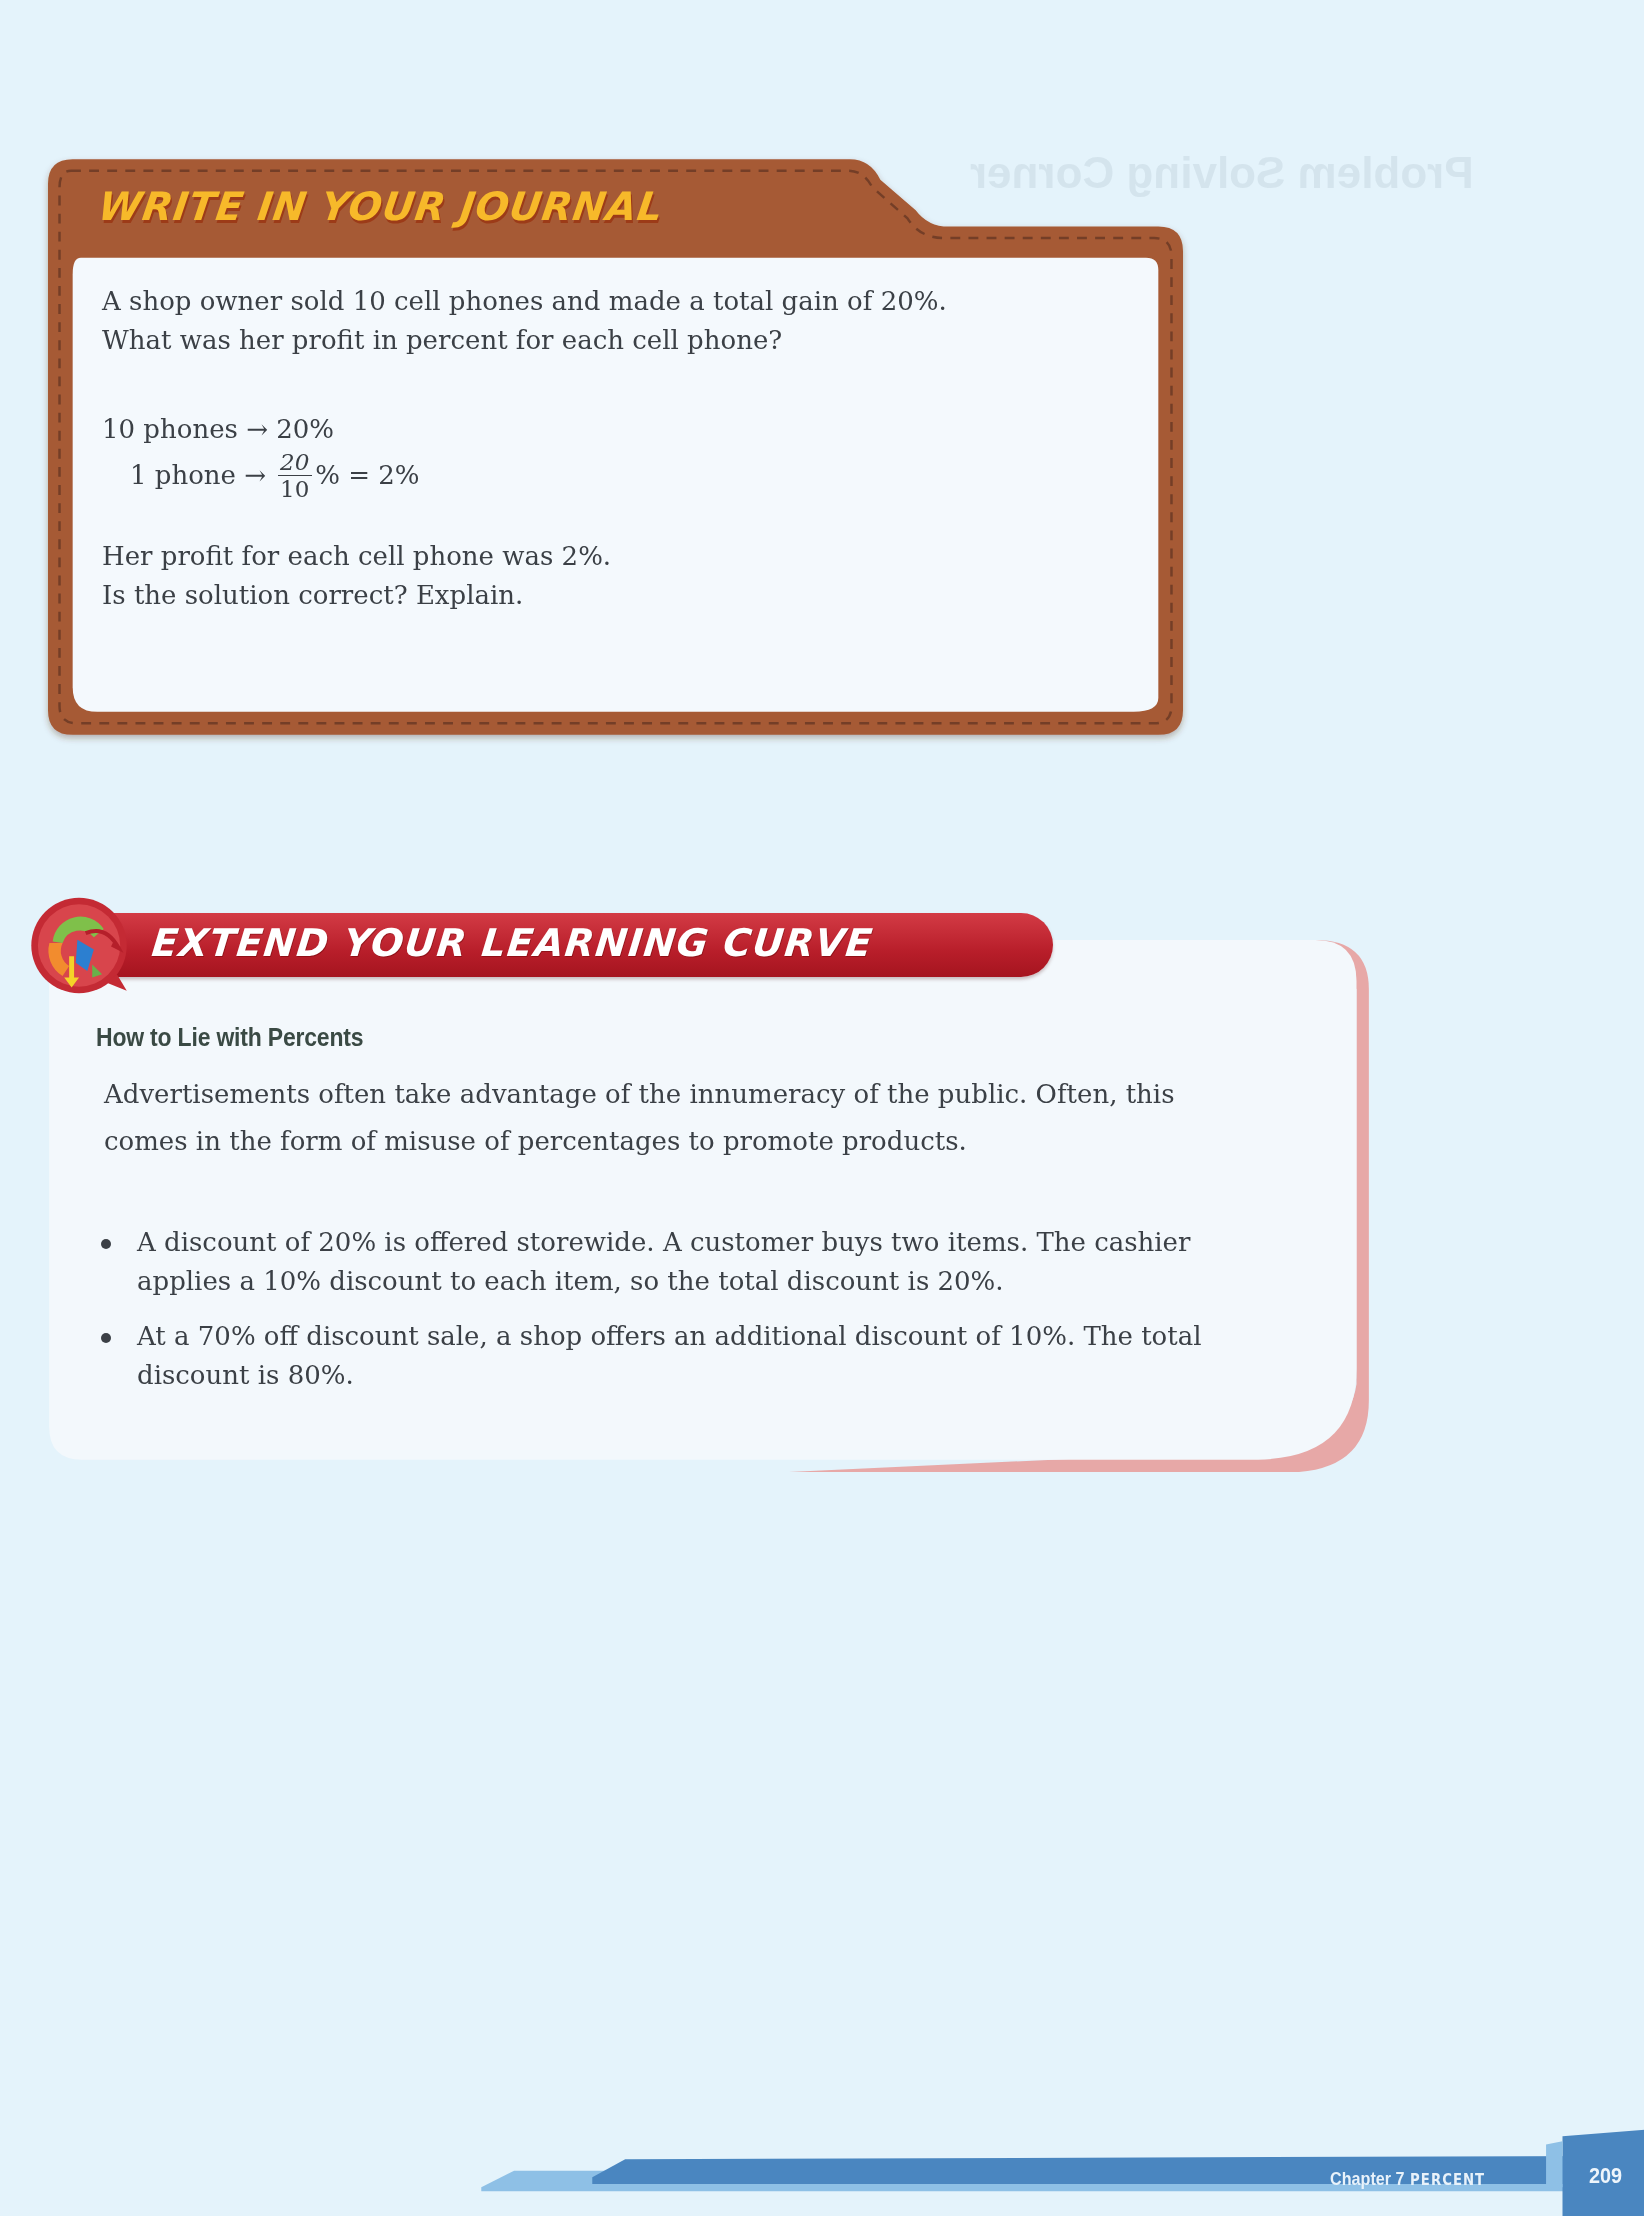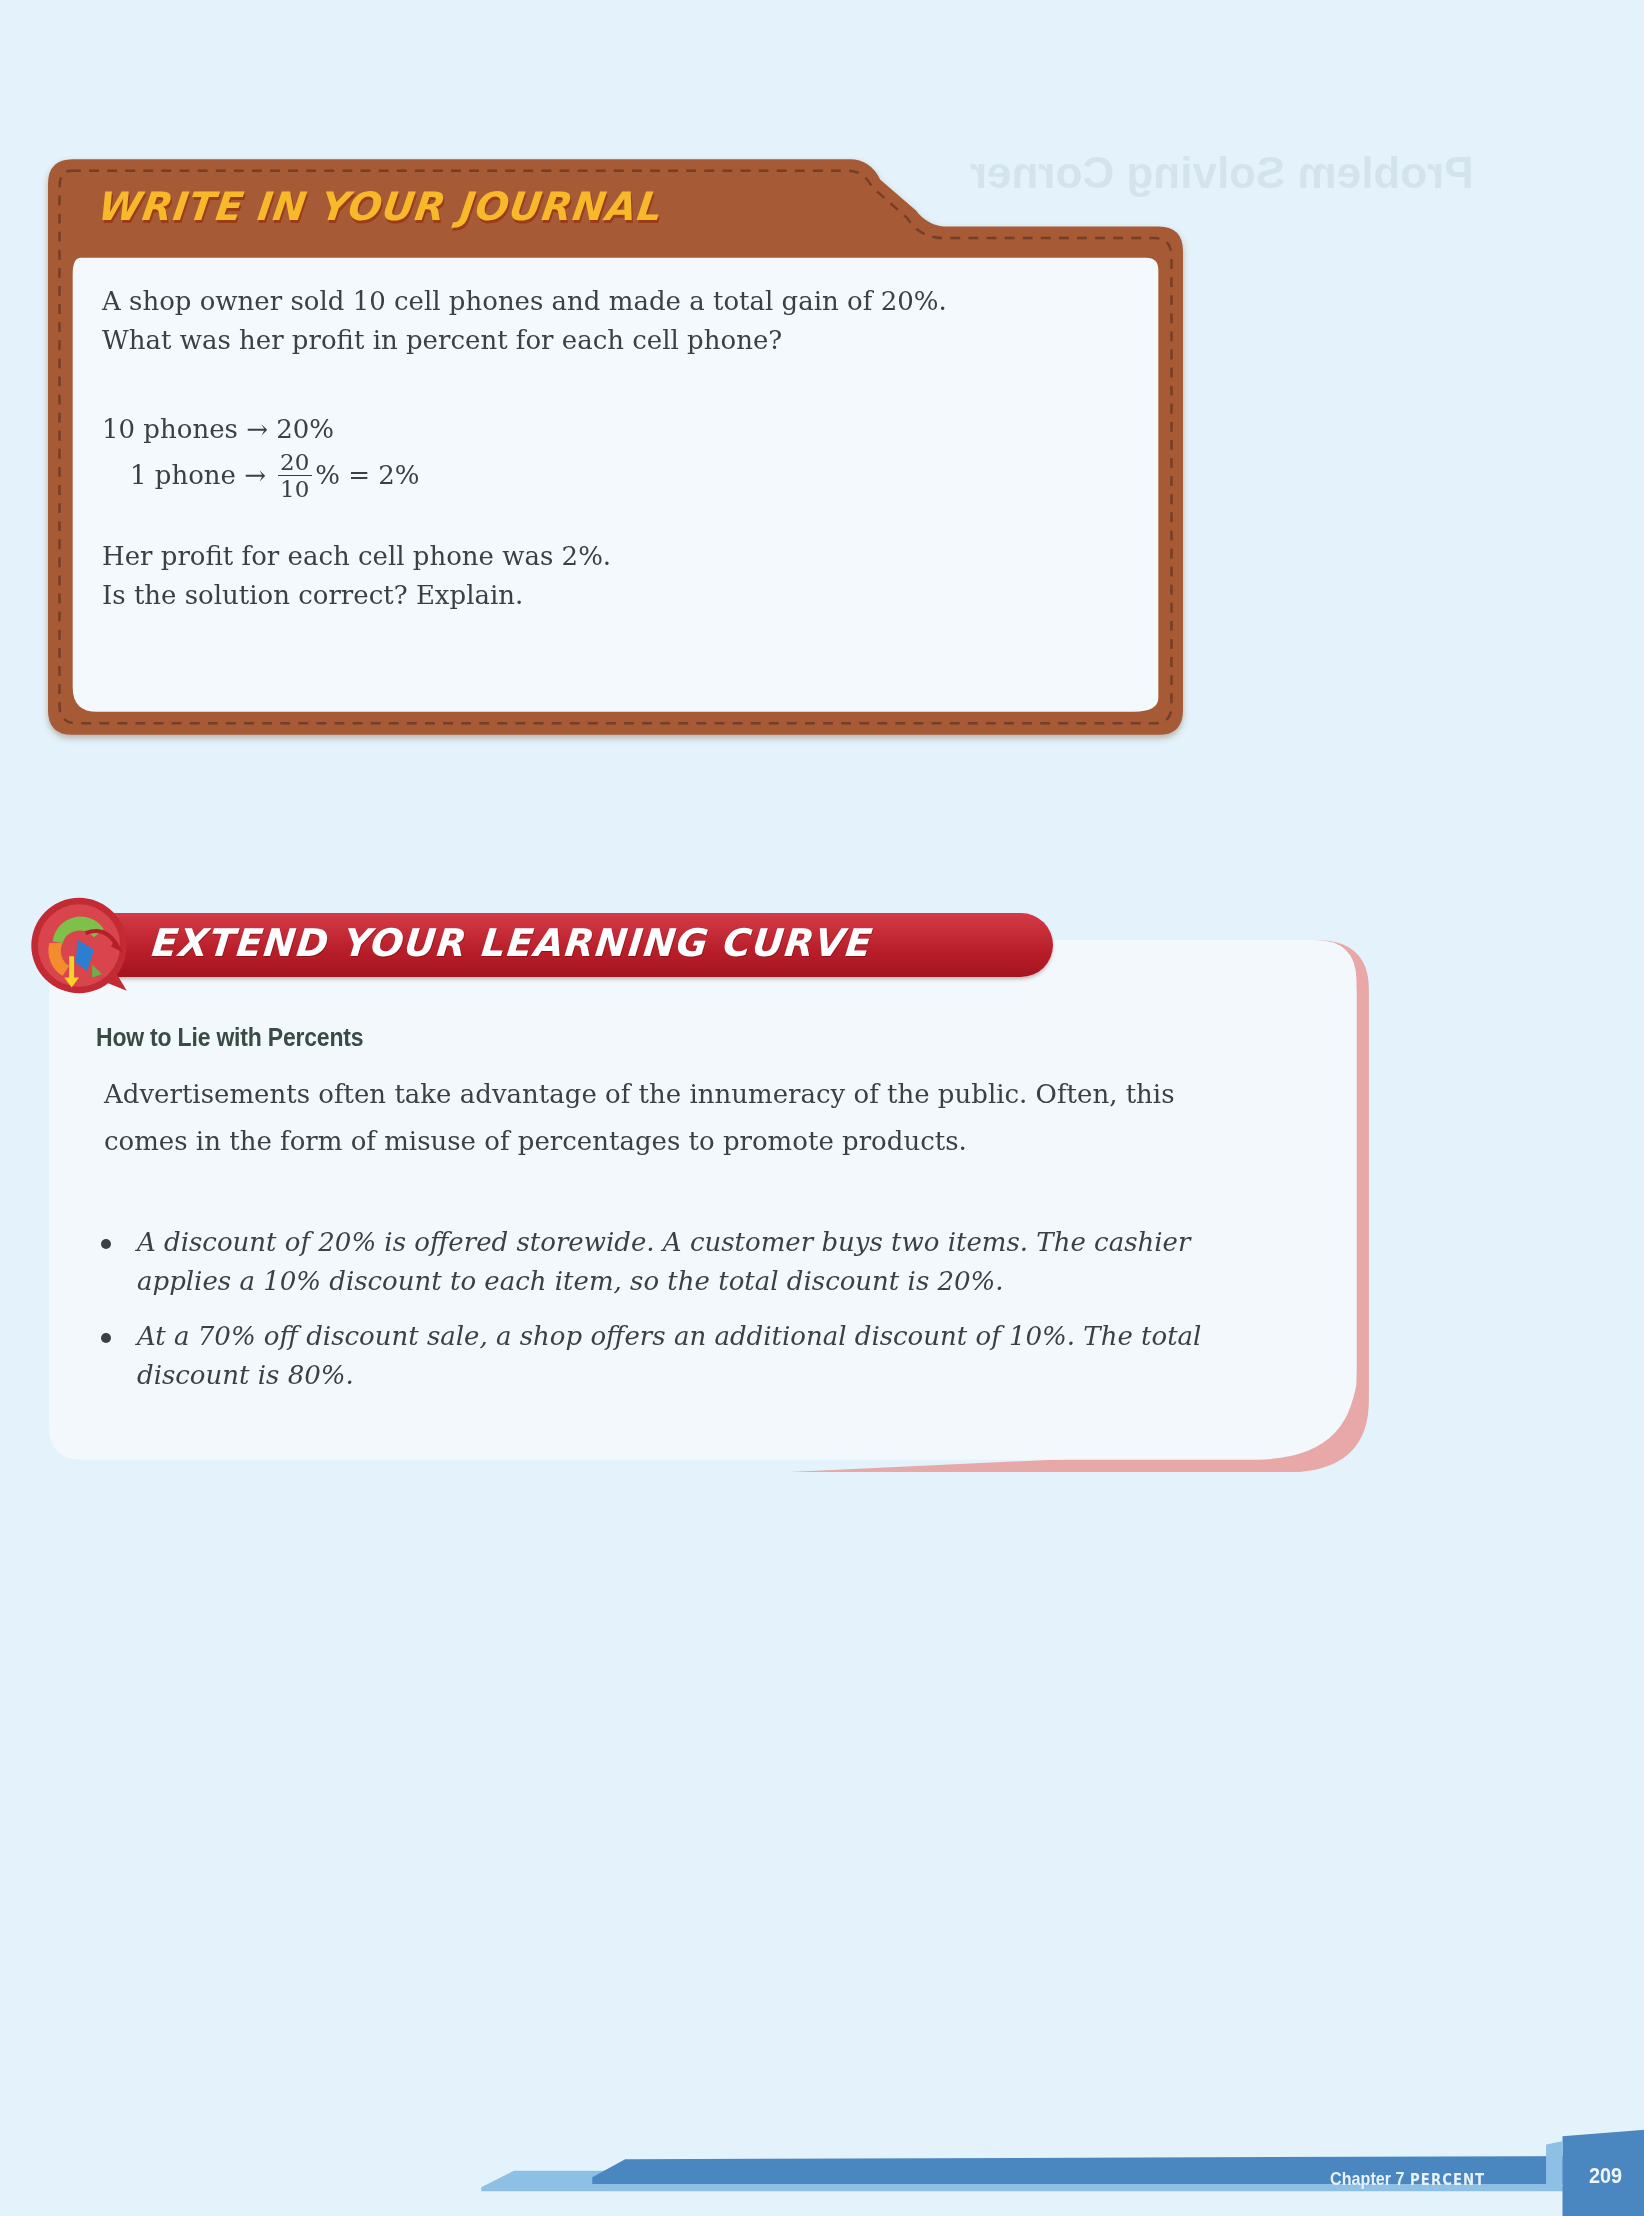--- a/index.html
+++ b/index.html
@@ -86,20 +86,21 @@
       flex-direction: column;
       align-items: center;
       font-size: 23px;
       line-height: 26px;
       margin: 0 3.3px;
       vertical-align: middle;
     }
     .frac .num {
       border-bottom: 1.6px solid #3b4046;
       padding: 0 2.5px;
+      font-style: italic;
     }
 
     
     .extend-card {
       position: absolute;
       left: 49px;
       top: 940px;
       width: 1320px;
       height: 532px;
     }
@@ -157,21 +158,20 @@
       letter-spacing: -0.2px;
       margin: 0 0 18px 0;
       transform: scaleX(0.9);
       transform-origin: left center;
     }
     .extend-body p { margin: 8px; }
     .bullet-list {
       list-style: none;
       margin: 0;
       padding: 0;
-      font-style: italic;
     }
     .bullet-list li {
       position: relative;
       padding-left: 41px;
       margin-bottom: 16.4px;
     }
     .bullet-list li .bullet {
       position: absolute;
       left: 5px;
       top: 15.6px;

